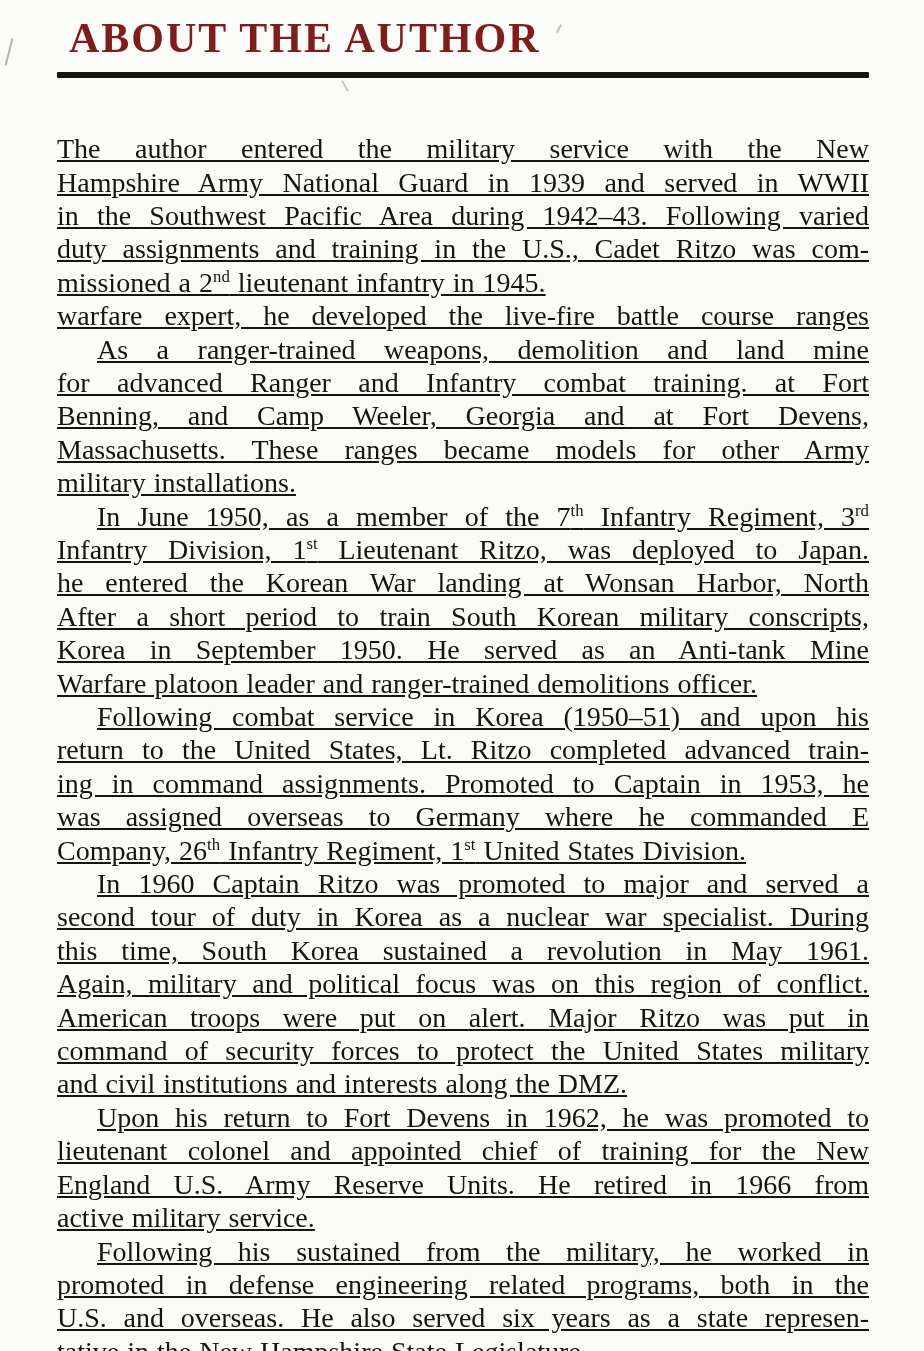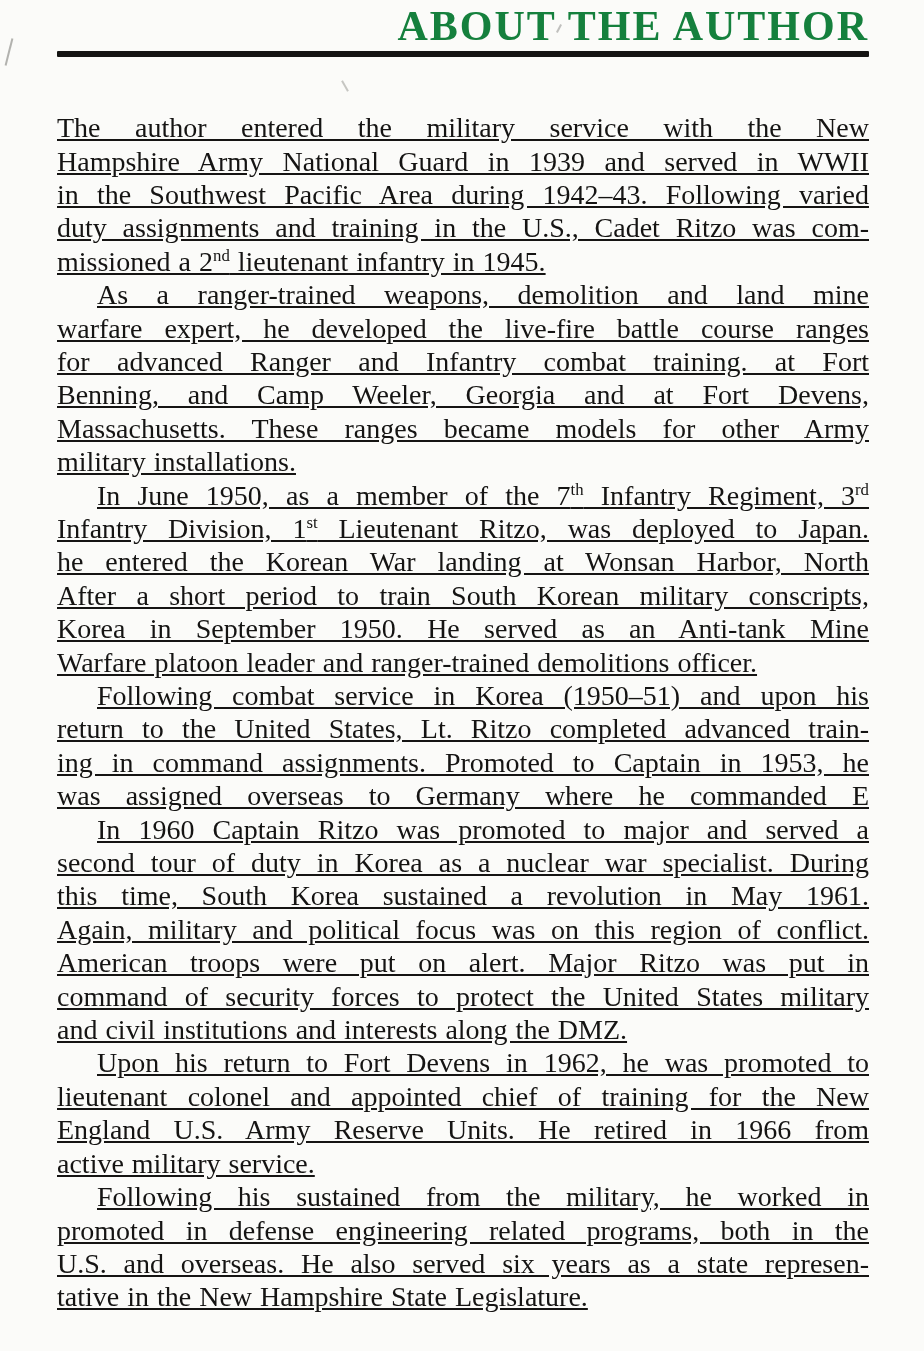--- a/index.html
+++ b/index.html
@@ -19,28 +19,27 @@
     position: absolute;
     inset: 0;
   }
   .content {
     position: absolute;
     left: 57px;
     top: 4px;
     width: 812px;
   }
   .title {
-    margin: 0;
+    margin: 12px;
     font-family: "Liberation Serif", serif;
     font-weight: bold;
     font-size: 42px;
     line-height: 1.05;
     letter-spacing: 2px;
-    color: #15803d;
-    text-align: right;
+    color: #7f1d1d;
   }
   .title-rule {
     margin-top: 3px;
     height: 6px;
     background: #151413;
     width: 100%;
     border-radius: 1px;
   }
   .body-text {
     margin-top: 54px;
@@ -112,40 +111,41 @@
     <div class="title-rule"></div>
     <div class="body-text">
         <div class="paragraph">
           <div class="line">The author entered the military service with the New</div>
           <div class="line">Hampshire Army National Guard in 1939 and served in WWII</div>
           <div class="line">in the Southwest Pacific Area during 1942–43. Following varied</div>
           <div class="line">duty assignments and training in the U.S., Cadet Ritzo was com-</div>
           <div class="line last">missioned a 2<sup>nd</sup> lieutenant infantry in 1945.</div>
         </div>
         <div class="paragraph">
+          <div class="line">warfare expert, he developed the live-fire battle course ranges</div>
           <div class="line indent">As a ranger-trained weapons, demolition and land mine</div>
-          <div class="line">warfare expert, he developed the live-fire battle course ranges</div>
           <div class="line">for advanced Ranger and Infantry combat training.  at Fort</div>
           <div class="line">Benning, and Camp Weeler, Georgia and at Fort Devens,</div>
           <div class="line">Massachusetts. These ranges became models for other Army</div>
           <div class="line last">military installations.</div>
         </div>
         <div class="paragraph">
           <div class="line indent">In June 1950, as a member of the 7<sup>th</sup> Infantry Regiment, 3<sup>rd</sup></div>
           <div class="line">Infantry Division, 1<sup>st</sup> Lieutenant Ritzo, was deployed to Japan.</div>
           <div class="line">he entered the Korean War landing at Wonsan Harbor, North</div>
           <div class="line">After a short period to train South Korean military conscripts,</div>
           <div class="line">Korea in September 1950. He served as an Anti-tank Mine</div>
           <div class="line last">Warfare platoon leader and ranger-trained demolitions officer.</div>
         </div>
         <div class="paragraph">
           <div class="line indent">Following combat service in Korea (1950–51) and upon his</div>
           <div class="line">return to the United States, Lt. Ritzo completed advanced train-</div>
           <div class="line">ing in command assignments. Promoted to Captain in 1953, he</div>
           <div class="line">was assigned overseas to Germany where he commanded E</div>
+          <div class="line last">Company, 26<sup>th</sup> Infantry Regiment, 1<sup>st</sup> United States Division.</div>
         </div>
         <div class="paragraph">
           <div class="line indent">In 1960 Captain Ritzo was promoted to major and served a</div>
           <div class="line">second tour of duty in Korea as a nuclear war specialist. During</div>
           <div class="line">this time, South Korea sustained a revolution in May 1961.</div>
           <div class="line">Again, military and political focus was on this region of conflict.</div>
           <div class="line">American troops were put on alert. Major Ritzo was put in</div>
           <div class="line">command of security forces to protect the United States military</div>
           <div class="line last">and civil institutions and interests along the DMZ.</div>
         </div>

